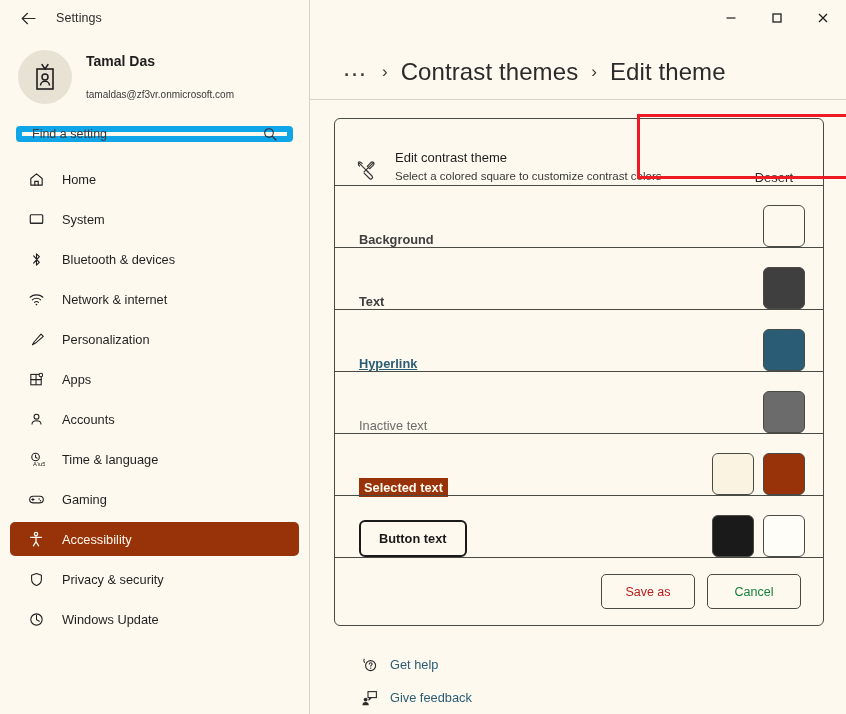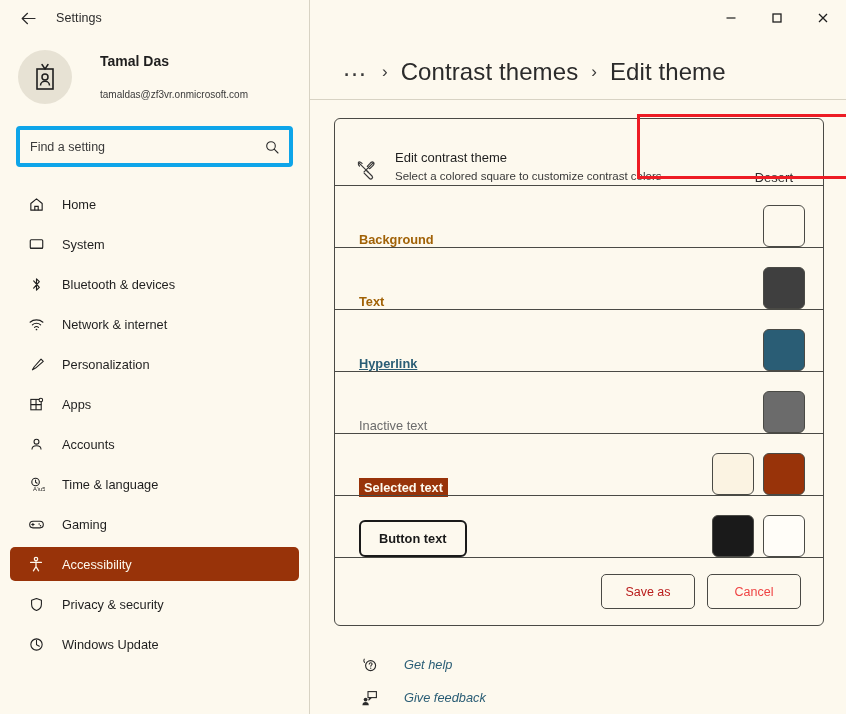--- a/index.html
+++ b/index.html
@@ -50,21 +50,21 @@
   .back-btn svg { display:block; }
   .app-title {
     font-size: 12.5px;
     color: #2b2b2b;
     letter-spacing: .1px;
   }
 
   .account {
     display: flex;
     align-items: center;
-    gap: 28px;
+    gap: 14px;
     padding: 14px 0 0 18px;
   }
   .avatar {
     width: 54px;
     height: 54px;
     border-radius: 50%;
     background: #e7e2d4;
     display: flex;
     align-items: center;
     justify-content: center;
@@ -77,22 +77,22 @@
     color: #1f1f1f;
   }
   .account-mail {
     font-size: 10px;
     color: #3a3a3a;
     margin-top: 17px;
   }
 
   .search-wrap {
     margin: 22px 16px 0 16px;
-    height: 41px;
-    border: 4px solid #0ea5e9;
+    height: 16px;
+    border: 6px solid #0ea5e9;
     border-radius: 4px;
     display: flex;
     align-items: center;
     padding: 0 10px;
     background: #fdf9ee;
     box-sizing: border-box;
   }
   .search-input {
     border: none;
     outline: none;
@@ -222,21 +222,21 @@
     align-items: center;
     justify-content: center;
     flex: 0 0 30px;
   }
   .head-text { flex: 1; line-height: 1.35; }
   .head-title { font-size: 13px; color: #1f1f1f; }
   .head-sub { font-size: 11.5px; color: #3a3a3a; margin-top: 2px; }
   .head-value { font-size: 13px; color: #2b2b2b; padding-right: 12px; }
 
   .row-label { flex: 1; font-size: 12.8px; }
-  .row-label.bold { font-weight: bold; color: #a16207; }
+  .row-label.bold { font-weight: bold; color: #404040; }
   .row-label.muted { color: #6b6b6b; }
   .link-label {
     color: #2a5d75;
     text-decoration: underline;
     font-weight: bold;
     font-size: 12.8px;
   }
   .sel-label {
     background: #983309;
     color: #fdf9ee;
@@ -272,36 +272,35 @@
     border-top: 1px solid #4a4a45;
   }
   .btn {
     min-width: 92px;
     height: 33px;
     border: 1px solid #4a4a45;
     border-radius: 5px;
     background: #fdf9ee;
     font-family: "Liberation Sans", sans-serif;
     font-size: 12.5px;
-    color: #ef4444;
+    color: #15803d;
     display: flex;
     align-items: center;
     justify-content: center;
   }
   .btn.disabled { color: #b91c1c; }
 
   .footer { padding: 22px 0 0 26px; }
   .foot-link {
     display: flex;
     align-items: center;
-    gap: 24px;
+    gap: 10px;
     height: 33px;
     font-size: 12.8px;
     color: #2a5d75;
-    font-style: italic;
   }
   .foot-ico {
     width: 20px;
     height: 20px;
     display: flex;
     align-items: center;
     justify-content: center;
     flex: 0 0 20px;
   }
 

